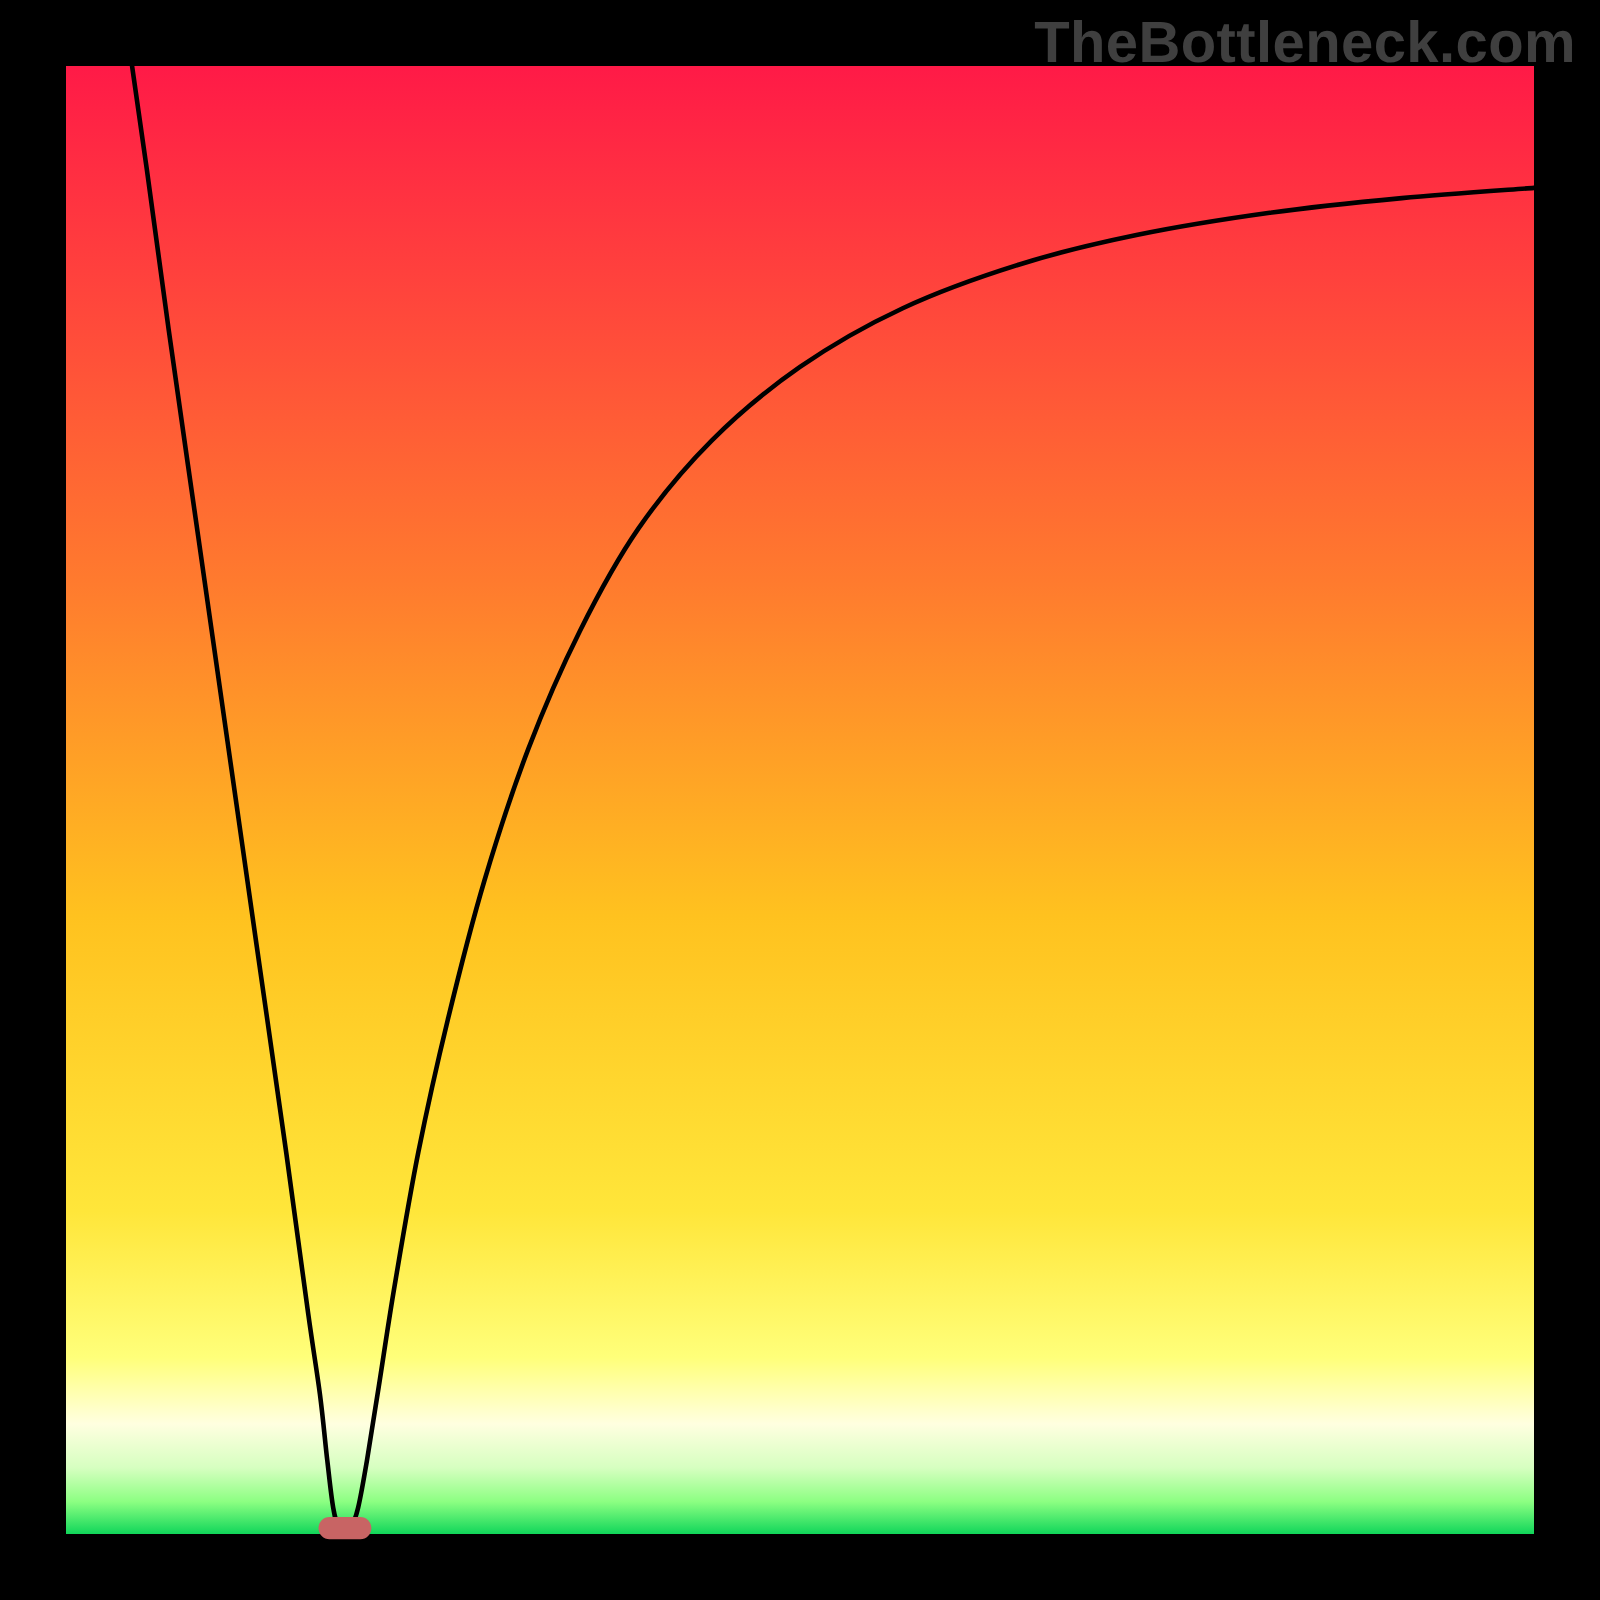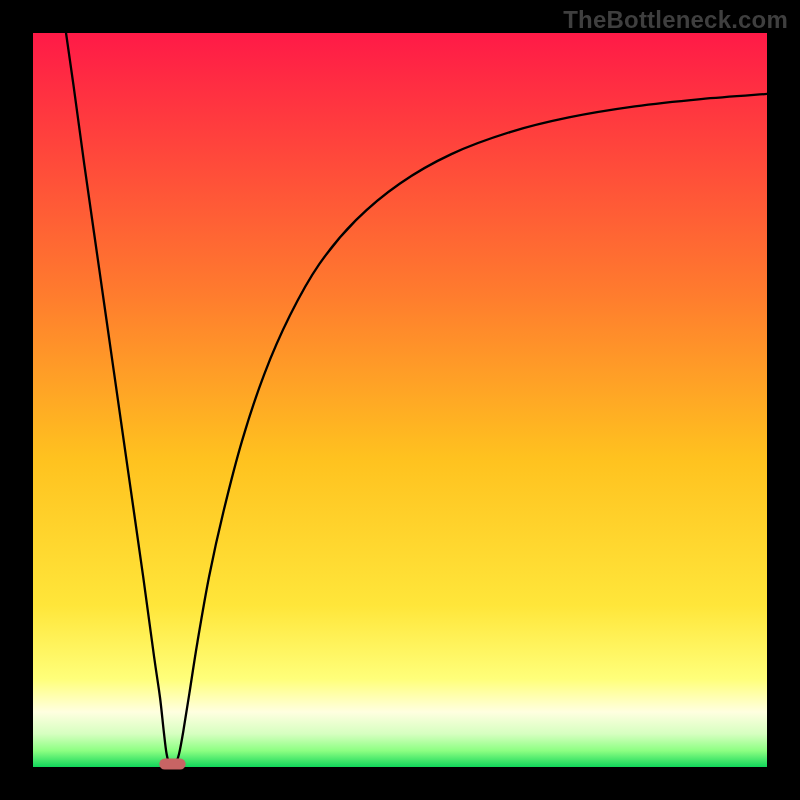--- a/index.html
+++ b/index.html
@@ -15,21 +15,21 @@
     position: relative;
     width: 800px;
     height: 800px;
     background: #000;
   }
   .watermark {
     position: absolute;
     top: 6px;
     right: 12px;
     color: #3f3f3f;
-    font-size: 24px;
+    font-size: 29px;
     font-weight: 600;
     letter-spacing: 0.2px;
     user-select: none;
   }
   svg {
     position: absolute;
     left: 0;
     top: 0;
   }
 </style>

